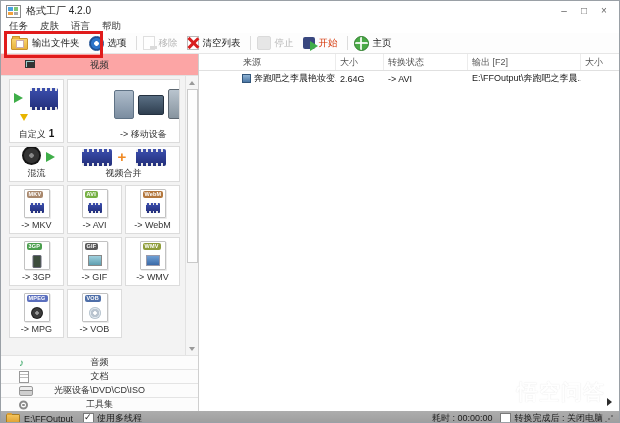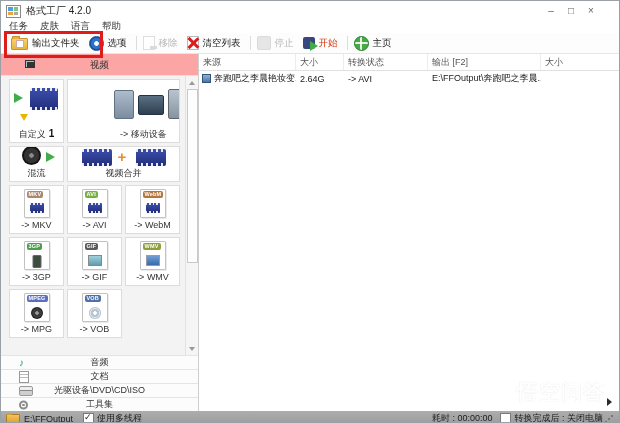--- a/index.html
+++ b/index.html
@@ -1,20 +1,20 @@
 <!DOCTYPE html>
 <html><head>
 <meta charset="utf-8">
 <style>
   html,body{margin:0;padding:0;background:#fff;}
   body{font-family:"Liberation Sans","DejaVu Sans",sans-serif;}
   .window{position:relative;width:620px;height:423px;border:1px solid #9aa0a6;box-sizing:border-box;background:#fff;overflow:hidden;}
 
   
-  .titlebar{height:16px;display:flex;align-items:center;padding:2px 18px 0 5px;font-size:10px;color:#222;}
+  .titlebar{height:16px;display:flex;align-items:center;padding:2px 5px 0 5px;font-size:10px;color:#222;}
   .appicon{width:13px;height:11px;margin-right:5px;border:1px solid #8a8a8a;background:
     linear-gradient(#4aa3df,#4aa3df) 1px 1px/5px 4px no-repeat,
     linear-gradient(#7cc576,#7cc576) 7px 1px/4px 4px no-repeat,
     linear-gradient(#f2a13c,#f2a13c) 1px 6px/5px 3px no-repeat,
     linear-gradient(#a9a9a9,#a9a9a9) 7px 6px/4px 3px no-repeat,#fff;}
   .wctrl{margin-left:auto;display:flex;}
   .wctrl span{width:20px;text-align:center;color:#666;font-size:10px;line-height:12px;}
 
   
   .menubar{height:14px;display:flex;align-items:center;padding-left:8px;font-size:9.5px;color:#333;}
@@ -106,21 +106,21 @@
   .sic-audio{width:10px;height:10px;background:none;color:#2aa05a;font-size:10px;line-height:10px;transform:translateY(-55%);}
   .sic-picture{width:11px;height:9px;background:linear-gradient(#f0b050,#c97f22);border:1px solid #a8762a;border-radius:1px;}
   .sic-doc{width:8px;height:10px;background:linear-gradient(#fff 0 2px,#bbb 2px 3px,#fff 3px 5px,#bbb 5px 6px,#fff 6px);border:1px solid #999;}
   .sic-drive{width:12px;height:8px;background:linear-gradient(#eee 0 3px,#888 3px 4px,#cfcfcf 4px);border:1px solid #999;border-radius:2px;}
   .sic-tools{width:9px;height:9px;border:2px solid #8a8a8a;border-radius:50%;box-sizing:border-box;background:radial-gradient(circle,#8a8a8a 1px,transparent 1.5px);}
 
   
   .list{flex:1;display:flex;flex-direction:column;position:relative;background:#fff;min-width:0;}
   .thead{height:16px;display:flex;border-bottom:1px solid #e0e0e0;font-size:9px;color:#555;flex:none;}
   .th{line-height:16px;padding-left:4px;border-right:1px solid #ececec;box-sizing:border-box;white-space:nowrap;overflow:hidden;}
-  .c0{width:97px;flex:none;} .c1{width:48px;flex:none;} .c2{width:84px;flex:none;} .c3{width:113px;flex:none;} .c4{flex:1;border-right:none;}
+  .c0{width:97px;flex:none;margin-left:40px;} .c1{width:48px;flex:none;} .c2{width:84px;flex:none;} .c3{width:113px;flex:none;} .c4{flex:1;border-right:none;}
   .rows{flex:1;position:relative;}
   .trow{height:15px;display:flex;align-items:center;font-size:9px;color:#222;}
   .td{padding-left:4px;box-sizing:border-box;white-space:nowrap;overflow:hidden;}
   .src{display:flex;align-items:center;padding-left:3px;}
   .ficon{width:9px;height:9px;flex:none;margin-right:3px;background:linear-gradient(#8fb3d4,#4a76a4);border:1px solid #31557a;box-sizing:border-box;}
   .hsarrow{position:absolute;right:7px;bottom:5px;border-left:5px solid #2b2b2b;border-top:4px solid transparent;border-bottom:4px solid transparent;z-index:3;}
 
   
   .statusbar{height:15px;background:linear-gradient(#adadad,#9a9a9a);display:flex;align-items:center;font-size:9px;color:#1c1c1c;padding:0 5px;box-sizing:border-box;}
   .sb-folder{width:12px;height:8px;background:linear-gradient(#f3c45c,#dd9e30);border:1px solid #a97d22;border-radius:1px;position:relative;margin-right:4px;flex:none;}

